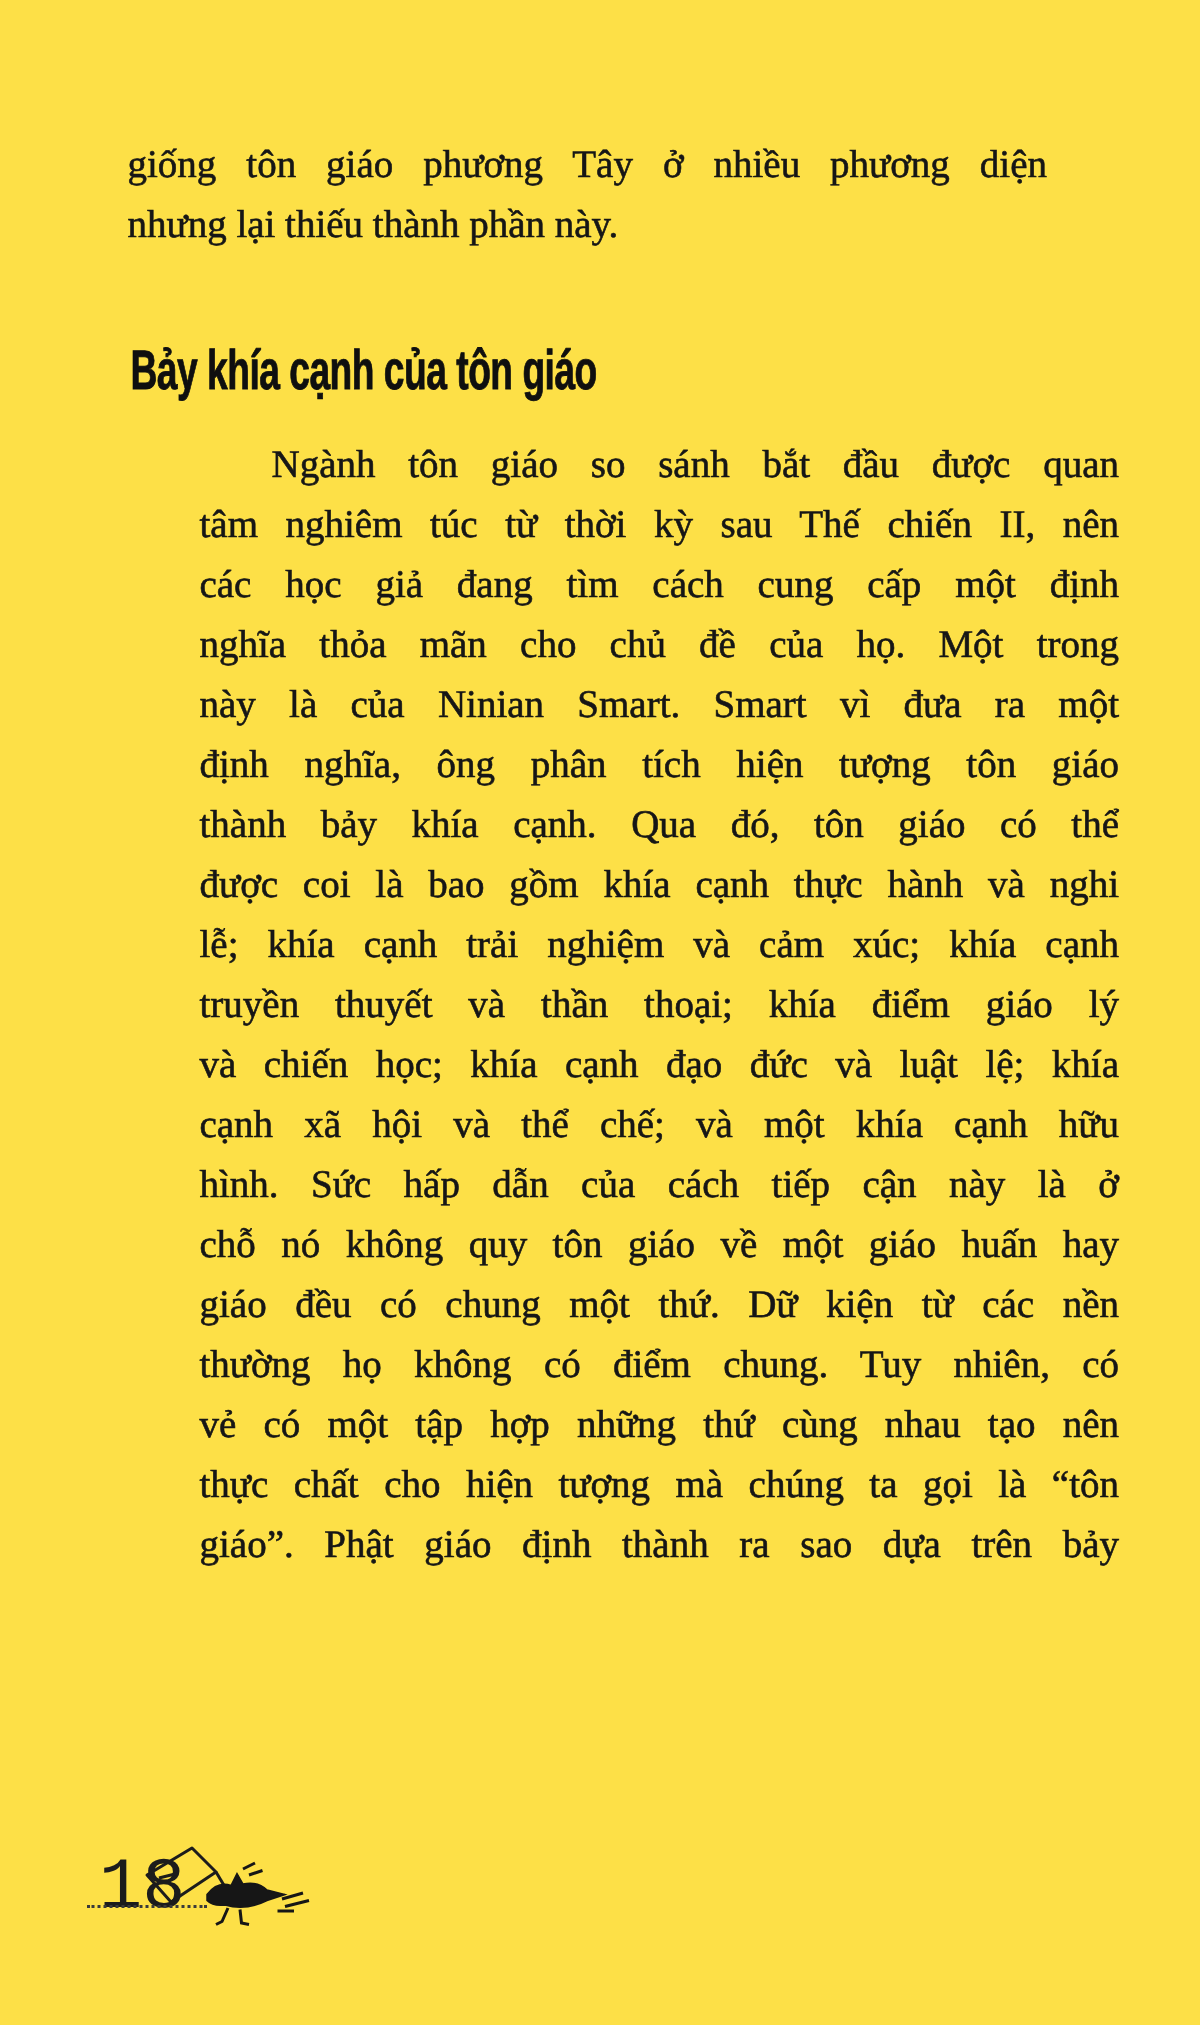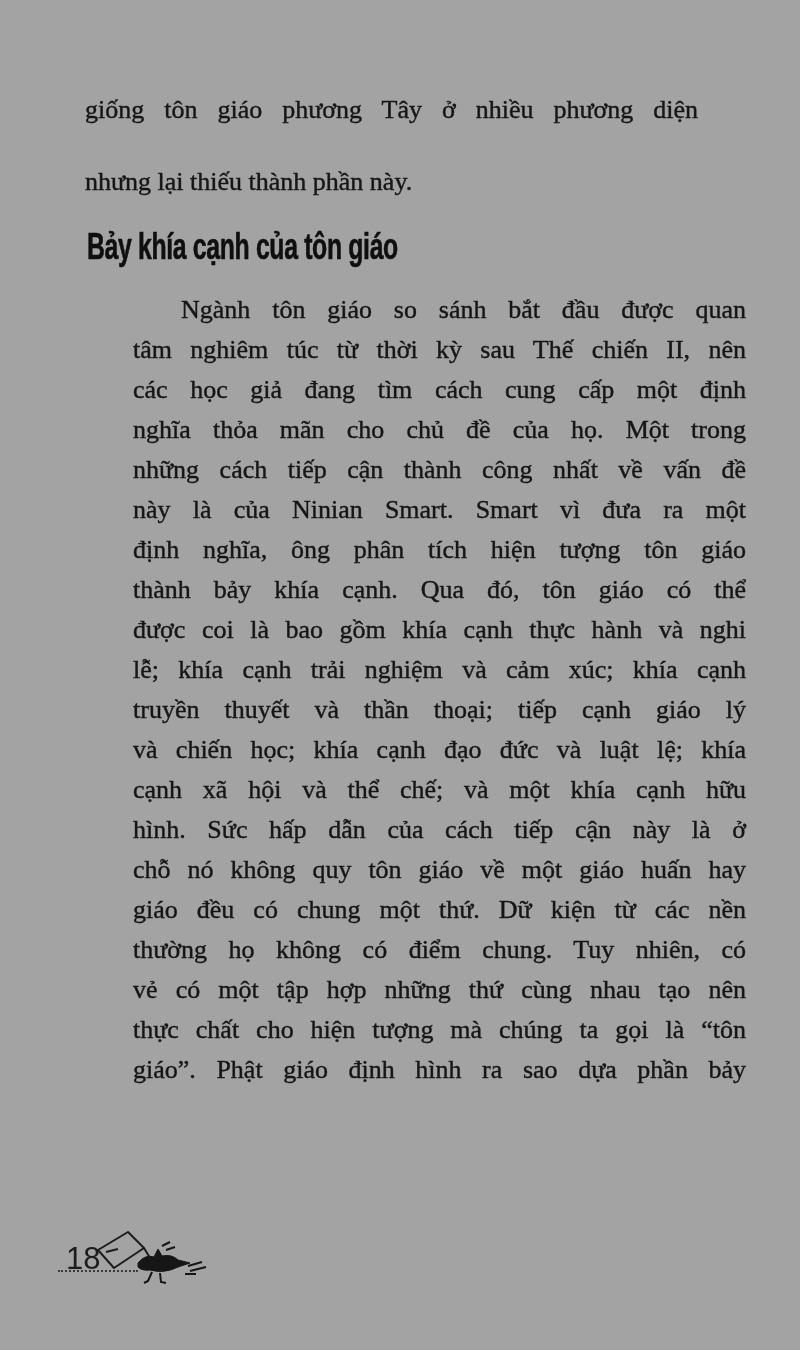--- a/index.html
+++ b/index.html
@@ -7,38 +7,38 @@
   body {
     background: #ffffff;
     color: #161616;
     font-family: "Liberation Serif", serif;
     position: relative;
     overflow: hidden;
   }
   .page {
     position: absolute;
     inset: 0;
-    background: #a3a3a3;
+    background: #fde047;
   }
   .para {
     position: absolute;
     left: 85px;
     width: 613px;
   }
   .para .line {
     font-size: 26px;
     line-height: 40px;
     height: 40px;
     text-align: justify;
     text-align-last: justify;
     -webkit-text-stroke: 0.4px #161616;
     white-space: normal;
   }
   .para .line.indent { padding-left: 48px; }
-  .para .line.last-left { text-align-last: left; margin-top: 32px; }
+  .para .line.last-left { text-align-last: left; }
   .para-continuation { top: 90px; }
   .para-main { top: 290px; margin-left: 48px; }
   .heading {
     position: absolute;
     left: 87px;
     top: 228px;
     font-family: "Liberation Sans", sans-serif;
     font-weight: 700;
     font-size: 37px;
     line-height: 37px;
@@ -53,22 +53,22 @@
     position: absolute;
     left: 58px;
     top: 1226px;
     width: 200px;
     height: 70px;
   }
   .page-number {
     position: absolute;
     left: 8px;
     top: 15px;
-    font-family: Liberation Sans, sans-serif;
-    font-size: 31px;
+    font-family: Liberation Mono, monospace;
+    font-size: 48px;
     line-height: 36px;
     color: #1c1c1c;
   }
   .dot-rule {
     position: absolute;
     left: 0px;
     top: 44px;
     width: 80px;
     border-bottom: 2px dotted #3a3a3a;
   }
@@ -88,36 +88,35 @@
       <div class="line last-left">nhưng lại thiếu thành phần này.</div>
     </div>
 
   <h2 class="heading">Bảy khía cạnh của tôn giáo</h2>
 
   <div class="para para-main">
       <div class="line indent">Ngành tôn giáo so sánh bắt đầu được quan</div>
       <div class="line">tâm nghiêm túc từ thời kỳ sau Thế chiến II, nên</div>
       <div class="line">các học giả đang tìm cách cung cấp một định</div>
       <div class="line">nghĩa thỏa mãn cho chủ đề của họ. Một trong</div>
-      <div class="line">những cách tiếp cận thành công nhất về vấn đề</div>
       <div class="line">này là của Ninian Smart. Smart vì đưa ra một</div>
       <div class="line">định nghĩa, ông phân tích hiện tượng tôn giáo</div>
       <div class="line">thành bảy khía cạnh. Qua đó, tôn giáo có thể</div>
       <div class="line">được coi là bao gồm khía cạnh thực hành và nghi</div>
       <div class="line">lễ; khía cạnh trải nghiệm và cảm xúc; khía cạnh</div>
-      <div class="line">truyền thuyết và thần thoại; tiếp cạnh giáo lý</div>
+      <div class="line">truyền thuyết và thần thoại; khía điểm giáo lý</div>
       <div class="line">và chiến học; khía cạnh đạo đức và luật lệ; khía</div>
       <div class="line">cạnh xã hội và thể chế; và một khía cạnh hữu</div>
       <div class="line">hình. Sức hấp dẫn của cách tiếp cận này là ở</div>
       <div class="line">chỗ nó không quy tôn giáo về một giáo huấn hay</div>
       <div class="line">giáo đều có chung một thứ. Dữ kiện từ các nền</div>
       <div class="line">thường họ không có điểm chung. Tuy nhiên, có</div>
       <div class="line">vẻ có một tập hợp những thứ cùng nhau tạo nên</div>
       <div class="line">thực chất cho hiện tượng mà chúng ta gọi là “tôn</div>
-      <div class="line">giáo”. Phật giáo định hình ra sao dựa phần bảy</div>
+      <div class="line">giáo”. Phật giáo định thành ra sao dựa trên bảy</div>
     </div>
 
   <div class="footer">
     <span class="page-number">18</span>
     <span class="dot-rule"></span>
     <svg class="sketch" width="130" height="62" viewBox="0 0 130 62">
 
       <path d="M 6 22 L 36 4 L 52 20 L 22 40 Z" fill="none" stroke="#1c1c1c" stroke-width="2" stroke-linejoin="round"></path>
       <path d="M 14 24 L 26 21" fill="none" stroke="#1c1c1c" stroke-width="2"></path>
       <path d="M 52 20 L 58 30" fill="none" stroke="#1c1c1c" stroke-width="2"></path>

